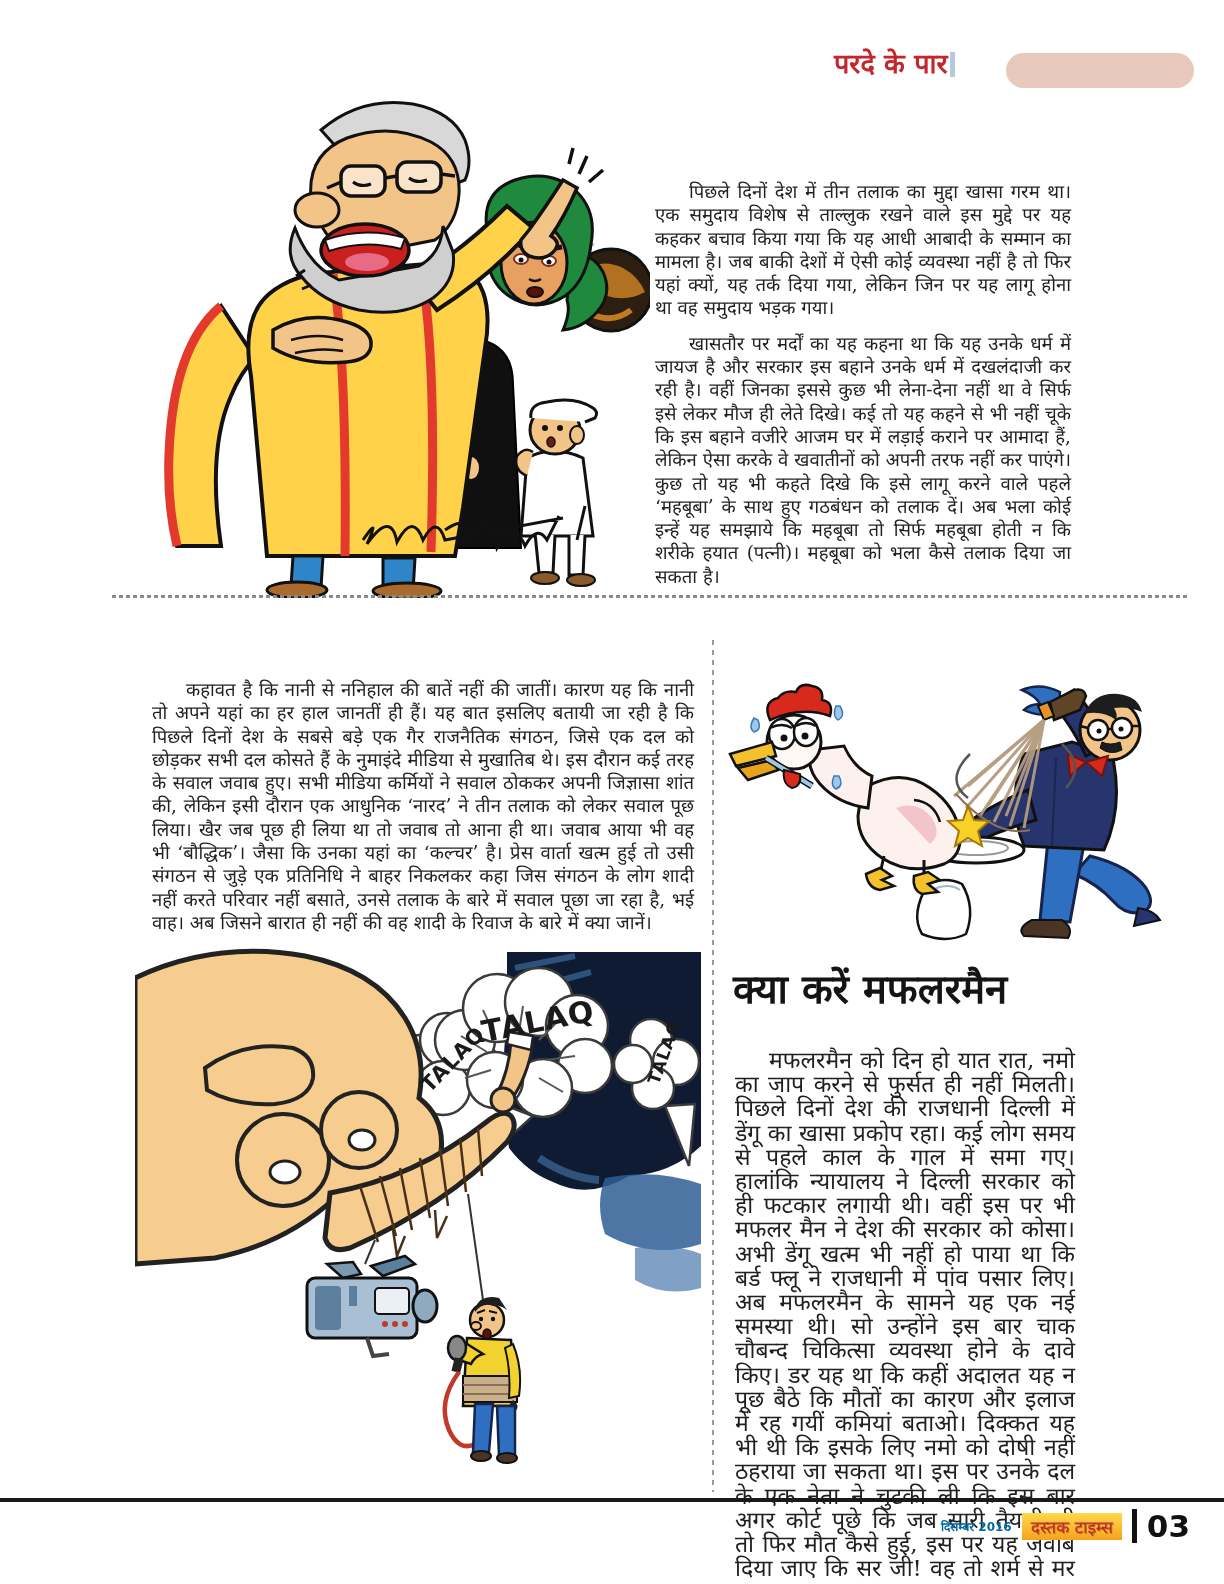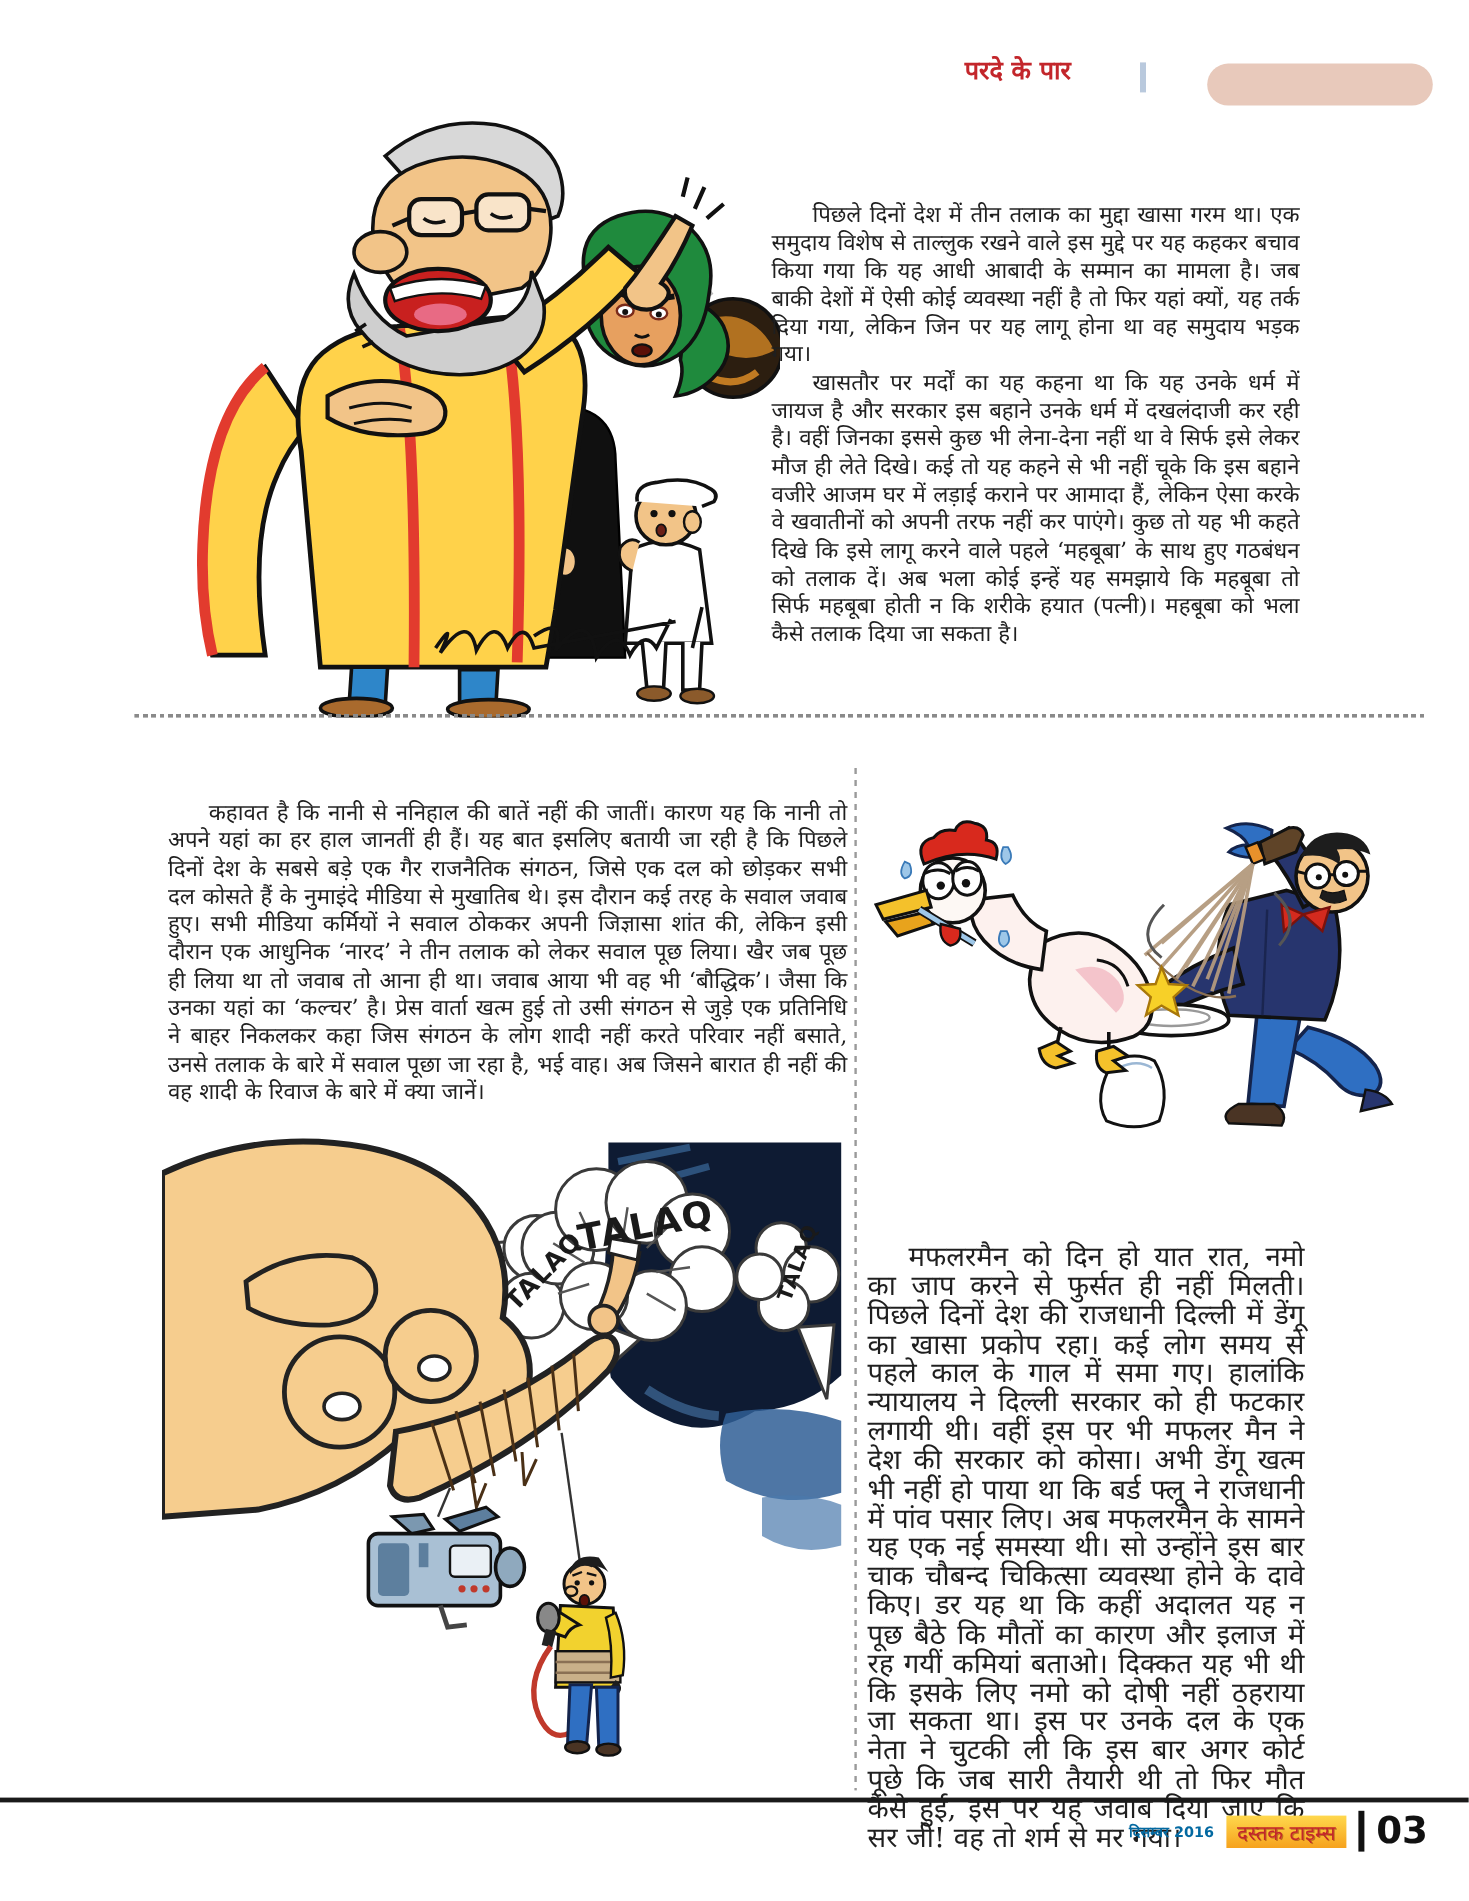--- a/index.html
+++ b/index.html
@@ -1,33 +1,33 @@
 <!DOCTYPE html>
 <html><head>
 <meta charset="utf-8">
 <style>
   html,body{margin:0;padding:0;background:#ffffff;}
   body{width:1224px;height:1584px;position:relative;font-family:"DejaVu Sans","Liberation Sans",sans-serif;}
   .page{position:absolute;inset:0;overflow:hidden;}
   
-  .section-label{position:absolute;left:804px;top:44px;font-size:21px;font-weight:bold;color:#C3262B;}
+  .section-label{position:absolute;left:834px;top:44px;font-size:27px;font-weight:bold;color:#C3262B;}
   .header-tick{position:absolute;left:950px;top:52px;width:5px;height:25px;background:#B9C9DD;}
   .header-pill{position:absolute;left:1006px;top:53px;width:188px;height:35px;border-radius:18px;background:#E8C9BB;}
   
   h1.art-title{margin:0;position:absolute;font-weight:bold;color:#141414;line-height:1.15;
     font-family:"DejaVu Sans","Liberation Sans",sans-serif;}
   .t1{left:658px;top:100px;font-size:42px;}
   .t2{left:148px;top:606px;font-size:42px;}
   .t3{left:733px;top:966px;font-size:40px;}
   .art-body{position:absolute;color:#1f1f1f;text-align:justify;
     font-family:"DejaVu Serif","Liberation Serif",serif;}
   .b1{left:643px;top:168px;width:440px;font-size:18.5px;line-height:23.3px;}
   .b2{left:140px;top:666px;width:566px;font-size:18.5px;line-height:23.3px;}
   .b3{left:723px;top:1036px;width:364px;font-size:23px;line-height:24.2px;}
-  .art-body p{margin:0;text-indent:34px;}
+  .art-body p{margin:12px;text-indent:34px;}
   
   .h-divider{position:absolute;left:112px;top:595px;width:1075px;height:3px;
     background:repeating-linear-gradient(90deg,#8a8a8a 0 4px,transparent 4px 7px);}
   .v-divider{position:absolute;left:712px;top:640px;width:2px;height:852px;
     background:repeating-linear-gradient(180deg,#9a9a9a 0 5px,transparent 5px 10px);}
   
   .cartoon{position:absolute;}
   .c1{left:125px;top:78px;width:525px;height:520px;}
   .c2{left:718px;top:658px;width:465px;height:292px;}
   .c3{left:135px;top:948px;width:570px;height:535px;}
@@ -198,20 +198,21 @@
       <path d="M12,96 l42,-12 l4,14 l-40,10Z" fill="#F4C12B" stroke="#111" stroke-width="2.5"></path>
       <path d="M20,110 l34,-8 l6,10 l-30,10Z" fill="#E8A31C" stroke="#111" stroke-width="2.5"></path>
       <path d="M48,100 l46,28" stroke="#111" stroke-width="7"></path>
       <path d="M48,100 l46,28" stroke="#9EC7E8" stroke-width="4"></path>
       <path d="M66,112 q-2,14 8,18 q10,-2 8,-14Z" fill="#D8291D" stroke="#111" stroke-width="2"></path>
       <path d="M36,60 q-6,10 0,14 q8,-2 4,-12Z M118,48 q-4,10 2,14 q8,-4 2,-14Z M116,118 q-4,10 2,13 q8,-3 3,-13Z" fill="#9EC7E8" stroke="#3A7AB8" stroke-width="1.5"></path>
     </g>
     <path d="M250,148 l6,14 l15,1 l-11,10 l4,15 l-14,-8 l-13,8 l4,-15 l-11,-10 l15,-1Z" fill="#F7D028" stroke="#A8770A" stroke-width="2"></path>
   </svg>
 
+  <h1 class="art-title t3">क्या करें मफलरमैन</h1>
   <div class="art-body b3">
     <p>मफलरमैन को दिन हो यात रात, नमो का जाप करने से फुर्सत ही नहीं मिलती। पिछले दिनों देश की राजधानी दिल्ली में डेंगू का खासा प्रकोप रहा। कई लोग समय से पहले काल के गाल में समा गए। हालांकि न्यायालय ने दिल्ली सरकार को ही फटकार लगायी थी। वहीं इस पर भी मफलर मैन ने देश की सरकार को कोसा। अभी डेंगू खत्म भी नहीं हो पाया था कि बर्ड फ्लू ने राजधानी में पांव पसार लिए। अब मफलरमैन के सामने यह एक नई समस्या थी। सो उन्होंने इस बार चाक चौबन्द चिकित्सा व्यवस्था होने के दावे किए। डर यह था कि कहीं अदालत यह न पूछ बैठे कि मौतों का कारण और इलाज में रह गयीं कमियां बताओ। दिक्कत यह भी थी कि इसके लिए नमो को दोषी नहीं ठहराया जा सकता था। इस पर उनके दल के एक नेता ने चुटकी ली कि इस बार अगर कोर्ट पूछे कि जब सारी तैयारी थी तो फिर मौत कैसे हुई, इस पर यह जवाब दिया जाए कि सर जी! वह तो शर्म से मर गया।</p>
   </div>
 
   <svg class="cartoon c3" viewBox="0 0 570 535">
     <g>
       <path d="M372,4 L566,4 L566,198 q-30,28 -72,30 q-40,24 -76,6 q-26,-10 -44,-34 q-10,-60 -2,-130Z" fill="#0E1B33"></path>
       <g stroke="#35608F" stroke-width="6" opacity=".8">
         <path d="M380,20 l60,-12"></path>
           <path d="M376,46 l80,-22"></path>

